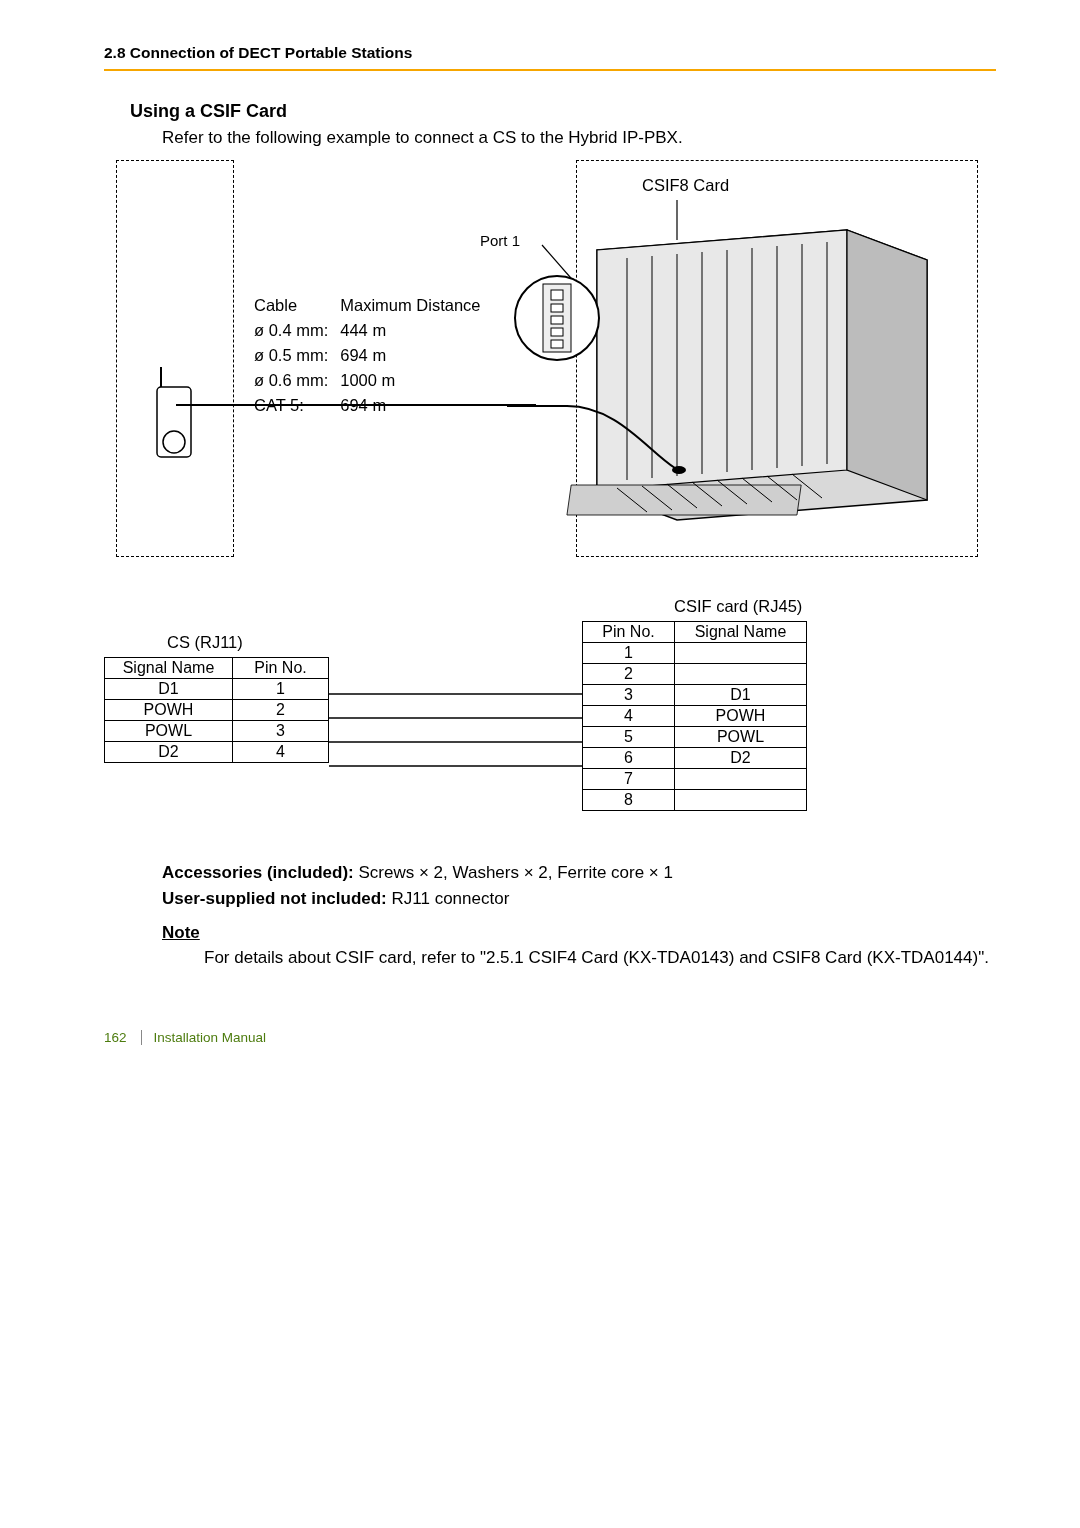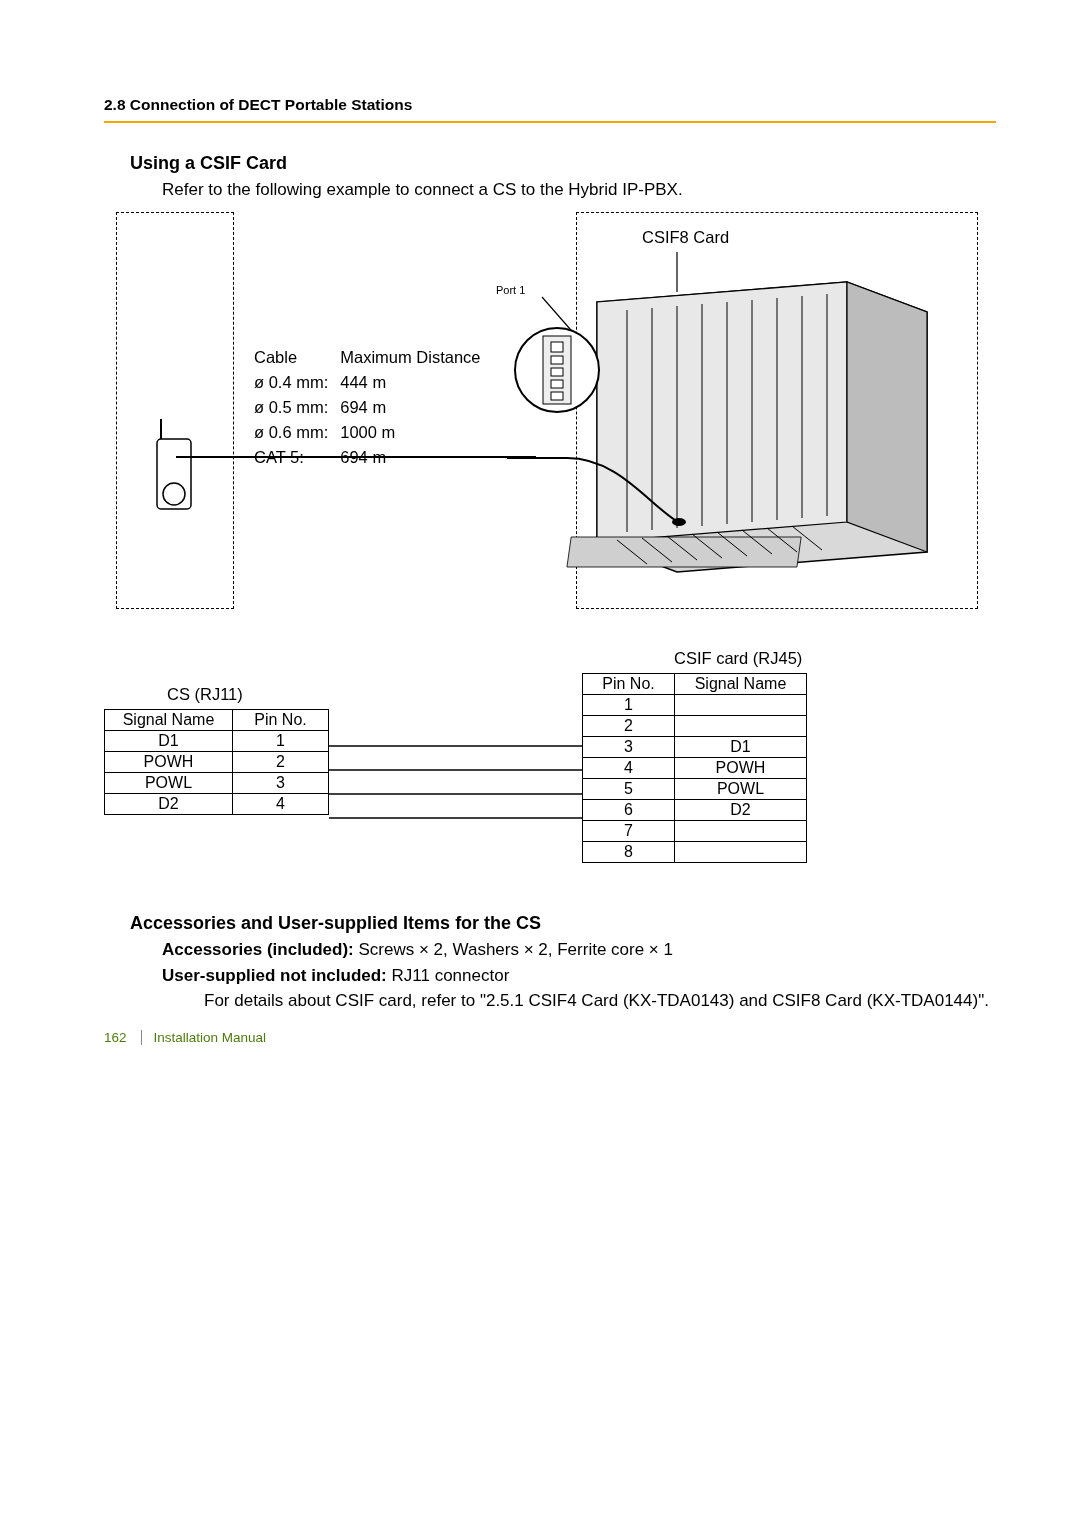--- a/index.html
+++ b/index.html
@@ -1,30 +1,30 @@
 <!DOCTYPE html>
 <html><head>
 <meta charset="utf-8">
 <style>
   * { box-sizing: border-box; margin: 0; padding: 0; }
   html, body { width: 1080px; height: 1528px; background: #fff; font-family: Arial, Helvetica, sans-serif; color: #000; }
-  .page { width: 1080px; height: 1087px; padding: 96px 84px 54px 104px; position: relative; }
+  .page { width: 1080px; height: 1087px; padding: 44px 84px 54px 104px; position: relative; }
   .running-head { font-size: 15.5px; font-weight: bold; padding-bottom: 7px; border-bottom: 2px solid #f7a600; }
   .sec-title { margin-top: 38px; font-size: 30px; font-weight: bold; }
   .sec-title .num { display:inline-block; margin-right: 28px; }
   .sub-h { font-size: 18px; font-weight: bold; margin-top: 30px; margin-left: 26px; }
   .para { font-size: 17px; margin-top: 6px; margin-left: 58px; }
   .diagram-area { position: relative; width: 880px; height: 405px; margin-top: 4px; margin-left: 0; }
   .dashed-box { position:absolute; border: 1.5px dashed #000; }
   .cs-box { left: 12px; top: 8px; width: 118px; height: 397px; }
   .pbx-box { left: 472px; top: 8px; width: 402px; height: 397px; }
   .antenna { position:absolute; left: 33px; top: 215px; }
   .cab-table { position:absolute; left: 148px; top: 140px; font-size: 16.5px; }
   .cab-table td { padding: 2px 10px 2px 0; }
-  .port-lbl { position:absolute; left: 392px; top: 80px; font-size: 11px; text-align: right; }
+  .port-lbl { position:absolute; left: 376px; top: 80px; font-size: 15px; text-align: right; }
   .card-lbl { position:absolute; left: 538px; top: 24px; font-size: 16.5px; }
   .pbx-svg { position:absolute; left: 403px; top: 48px; }
   .cable-line { position:absolute; left: 72px; top: 252px; height: 2px; width: 360px; background: #000; }
   .cable-line::after { content:""; position:absolute; right:-1px; top:-50px; width:60px; height:52px; border-left:2px solid #000; border-bottom:2px solid #000; border-bottom-left-radius: 30px; display:none; }
 
   .pin-area { position: relative; margin-top: 40px; width: 880px; height: 260px; }
   .cs-label { position:absolute; left: 63px; top: 36px; font-size: 16.5px; }
   .csif-label { position:absolute; left: 530px; top: 0px; font-size: 16.5px; margin-left: 40px; }
   .pin-table { position:absolute; border-collapse: collapse; font-size: 16px; }
   .pin-table th, .pin-table td { border: 1px solid #000; padding: 1px 0; text-align: center; font-weight: normal; }
@@ -221,22 +221,22 @@
       </table>
 
     <svg class="wires" width="254" height="140">
       <line x1="0" y1="12" x2="254" y2="12" stroke="#000" stroke-width="1.3"></line>
       <line x1="0" y1="36" x2="254" y2="36" stroke="#000" stroke-width="1.3"></line>
       <line x1="0" y1="60" x2="254" y2="60" stroke="#000" stroke-width="1.3"></line>
       <line x1="0" y1="84" x2="254" y2="84" stroke="#000" stroke-width="1.3"></line>
     </svg>
   </div>
 
-  <div class="sub-h" style="margin-top:4px">Accessories and User-supplied Items for the CS</div>
   <p class="list-p"><span class="bold">Accessories (included): </span><span>Screws × 2, Washers × 2, Ferrite core × 1</span></p>
   <p class="list-p"><span class="bold">User-supplied not included: </span><span>RJ11 connector</span></p>
 
+  <div class="note-h">Note</div>
   <div class="note-body">For details about CSIF card, refer to "2.5.1 CSIF4 Card (KX-TDA0143) and CSIF8 Card (KX-TDA0144)".</div>
 
   <div class="footer">
     <span class="pg">162</span><span>Installation Manual</span>
   </div>
 </div>
 
 </body></html>

